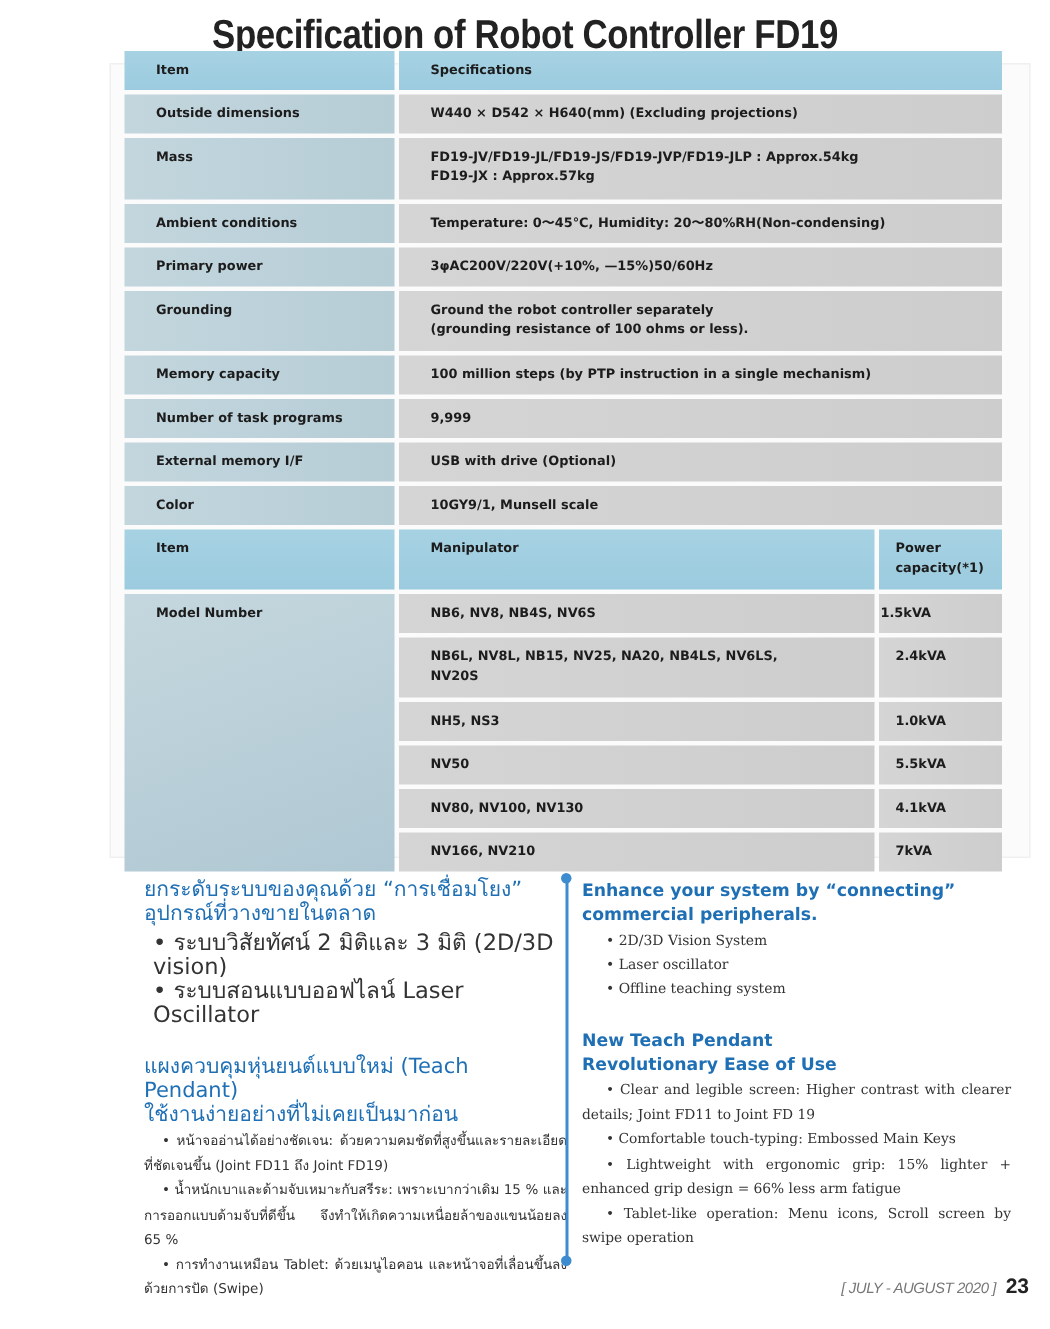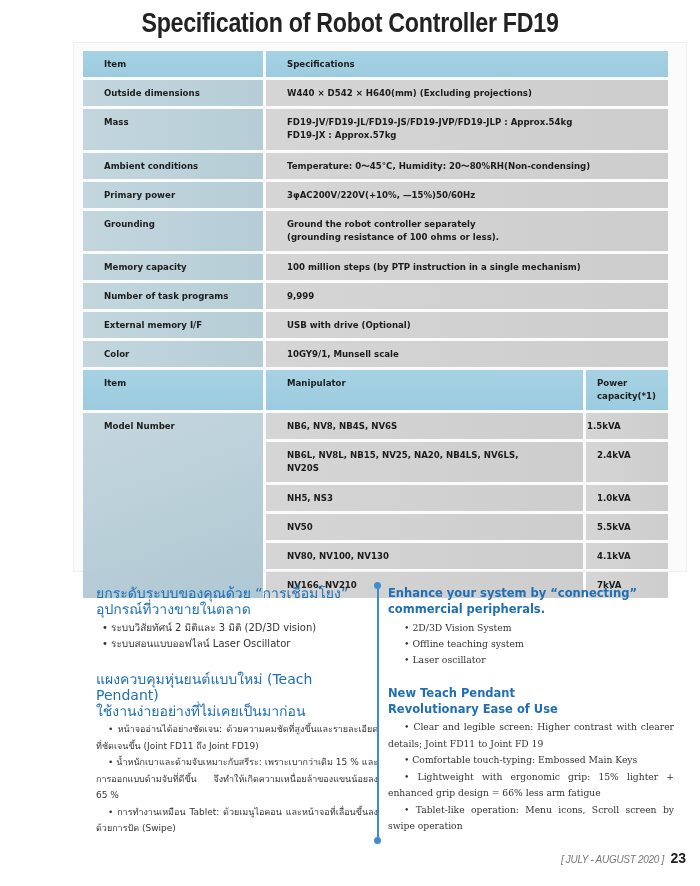--- a/index.html
+++ b/index.html
@@ -1,32 +1,32 @@
 <!DOCTYPE html>
 <html><head>
 <meta charset="utf-8">
 <style>
   html, body { margin:0; padding:0; }
   body { width:700px; height:886px; background:#ffffff; position:relative; overflow:hidden; font-family:"DejaVu Sans", sans-serif; color:#1a1a1a; }
   .title { position:absolute; left:0; width:700px; top:8px; text-align:center; font-family:"Liberation Sans", sans-serif; font-weight:bold; font-size:27px; letter-spacing:-0.3px; color:#222; transform:scaleX(0.86); transform-origin:center; }
   .panel { position:absolute; left:73px; top:42px; width:612px; height:528px; background:#fbfbfb; border:1px solid #f0f0f0; }
-  table.spec { position:absolute; left:83px; top:51px; width:591px; border-collapse:separate; border-spacing:3px; margin:-3px; table-layout:fixed; }
+  table.spec { position:absolute; left:83px; top:34px; width:591px; border-collapse:separate; border-spacing:3px; margin:-3px; table-layout:fixed; }
   table.spec td { font-family:"DejaVu Sans", sans-serif; font-weight:bold; font-size:8.6px; line-height:13px; vertical-align:top; padding:7px 0 6px 21px; color:#1c1c1c; }
   td.hdr { background:linear-gradient(#a6d2e3,#9ccbdf); }
   td.item { background:linear-gradient(90deg,#c3d6de,#b6cdd6); }
   td.val { background:linear-gradient(90deg,#d4d5d4,#cccdcc); }
   .col-item { width:180px; }
   .col-power { width:82px; }
   td.model-cell { background:linear-gradient(160deg,#c5d7de,#afc8d3); }
   .left-col { position:absolute; left:96px; top:585px; width:282px; }
   .right-col { position:absolute; left:388px; top:585px; width:286px; }
   .h-blue { color:#1f6fb5; font-family:"DejaVu Sans", sans-serif; font-size:14px; line-height:16px; margin:0; }
   .h-blue-en { color:#1f6fb5; font-family:"DejaVu Sans", sans-serif; font-weight:bold; font-size:11.5px; line-height:16px; margin:0; }
   ul.bul { list-style:none; margin:3px 0 0 0; padding:0; }
-  ul.bul li { font-size:10px; line-height:16px; color:#333; }
+  ul.bul li { font-size:15px; line-height:16px; color:#333; }
   .left-col ul.bul li { padding-left:6px; }
   .right-col ul.bul li { padding-left:16px; font-family:"DejaVu Serif", serif; font-size:9.3px; }
   .para { font-size:9px; line-height:16.5px; color:#333; margin:0; text-indent:12px; text-align:justify; }
   .para-en { font-family:"DejaVu Serif", serif; font-size:9.2px; line-height:16.5px; color:#333; margin:0; text-indent:16px; text-align:justify; }
   .divider { position:absolute; left:377px; top:585px; width:2px; height:256px; background:#3d8cd0; }
   .dot { position:absolute; left:374px; width:7px; height:7px; border-radius:50%; background:#3d8cd0; }
   .footer { position:absolute; right:14px; top:849px; font-family:"Liberation Sans", sans-serif; }
   .footer .issue { font-size:10px; color:#777; font-style:italic; letter-spacing:-0.3px; }
   .footer .page { font-size:14px; font-weight:bold; color:#222; margin-left:2px; }
 </style>
@@ -167,22 +167,22 @@
 <div class="dot" style="top:837px"></div>
 
 <div class="right-col">
   <div>
     <p class="h-blue-en">
       <span>Enhance your system by “connecting”</span><br>
       <span>commercial peripherals.</span>
     </p>
     <ul class="bul">
       <li>• 2D/3D Vision System</li>
+      <li>• Laser oscillator</li>
       <li>• Offline teaching system</li>
-      <li>• Laser oscillator</li>
     </ul>
   </div>
   <div style="margin-top:17px">
     <p class="h-blue-en">
       <span>New Teach Pendant</span><br>
       <span>Revolutionary Ease of Use</span>
     </p>
     <div style="margin-top:2px">
       <p class="para-en">• Clear and legible screen: Higher contrast with clearer details; Joint FD11 to Joint FD 19</p>
       <p class="para-en">• Comfortable touch-typing: Embossed Main Keys</p>

